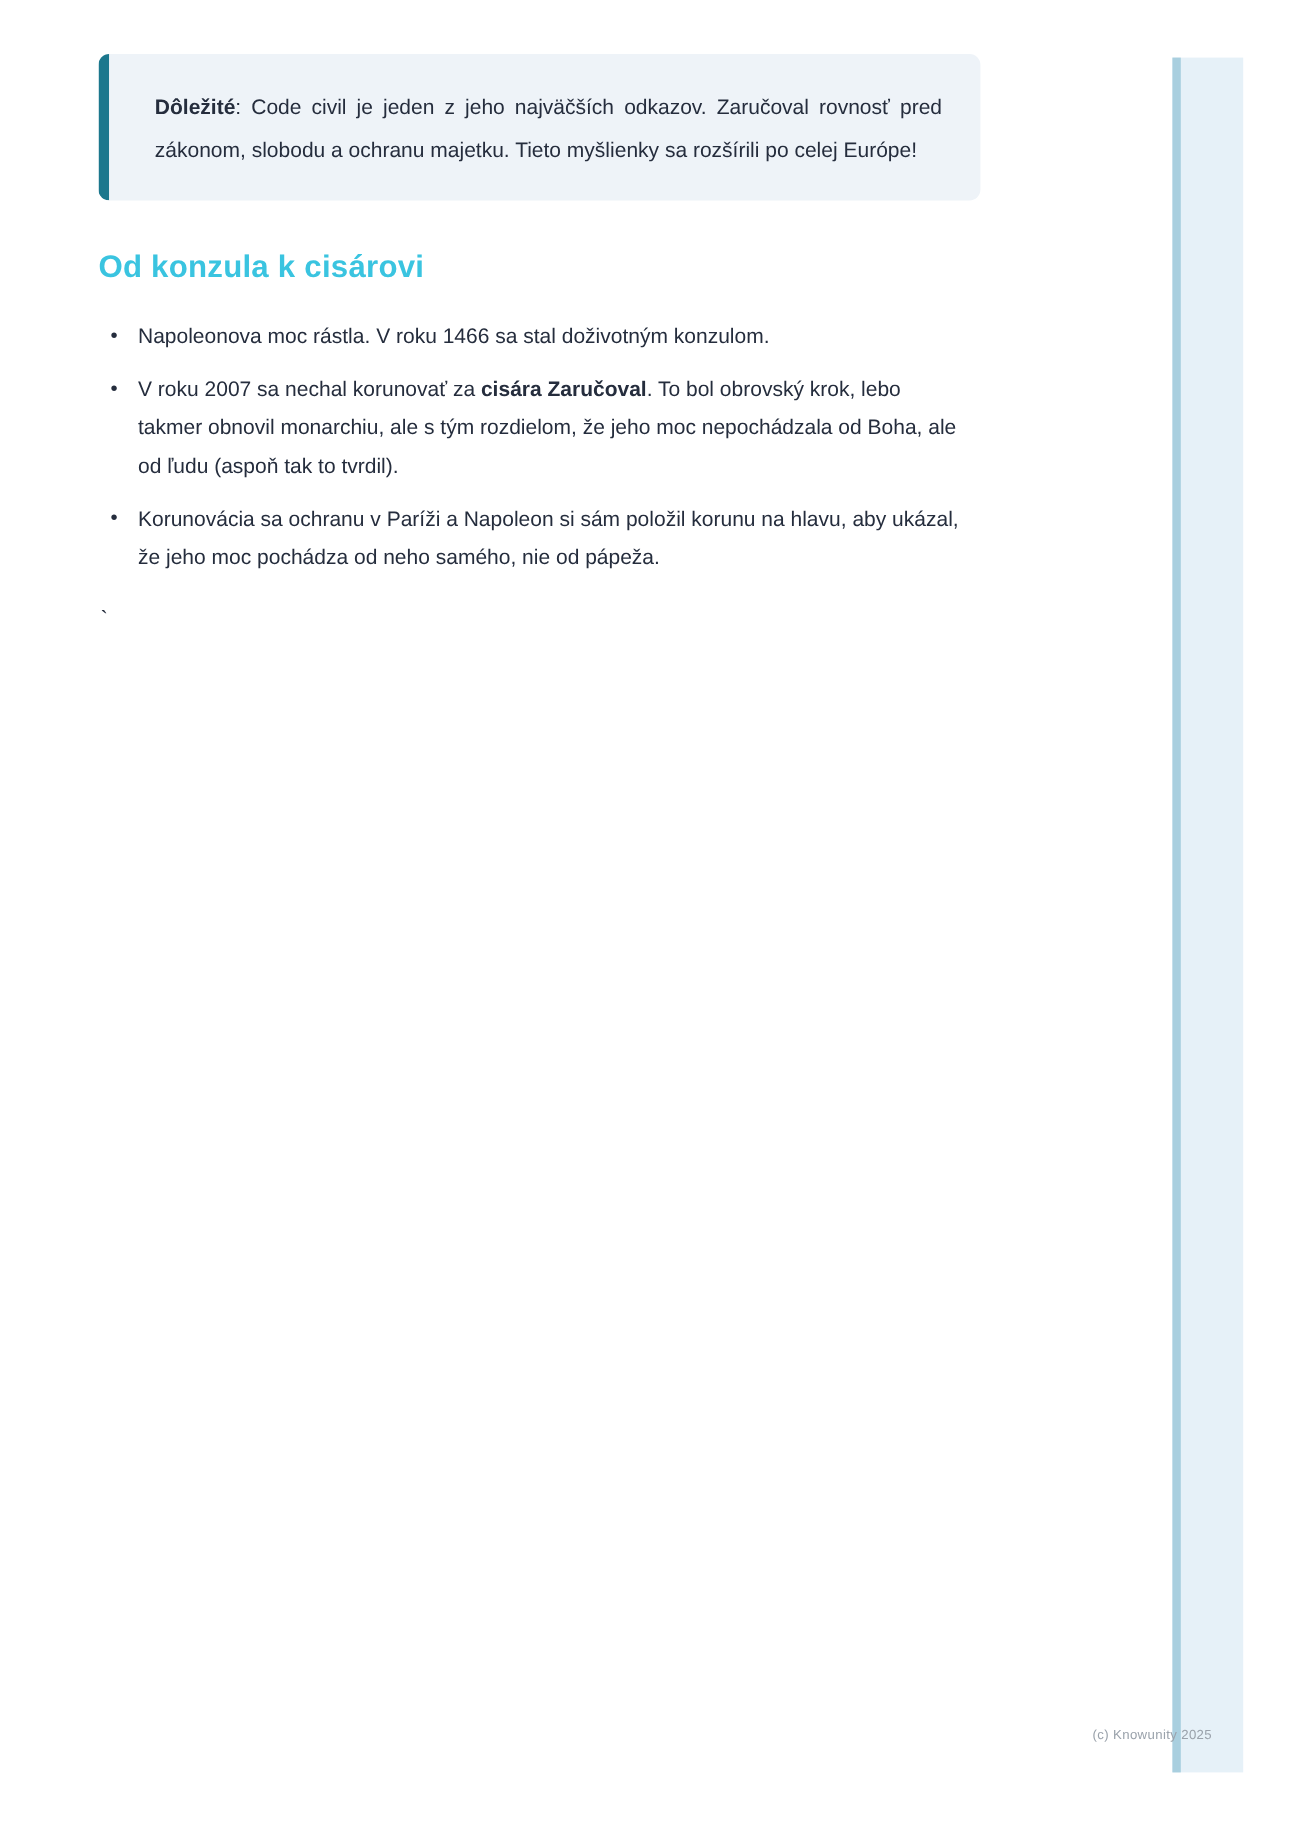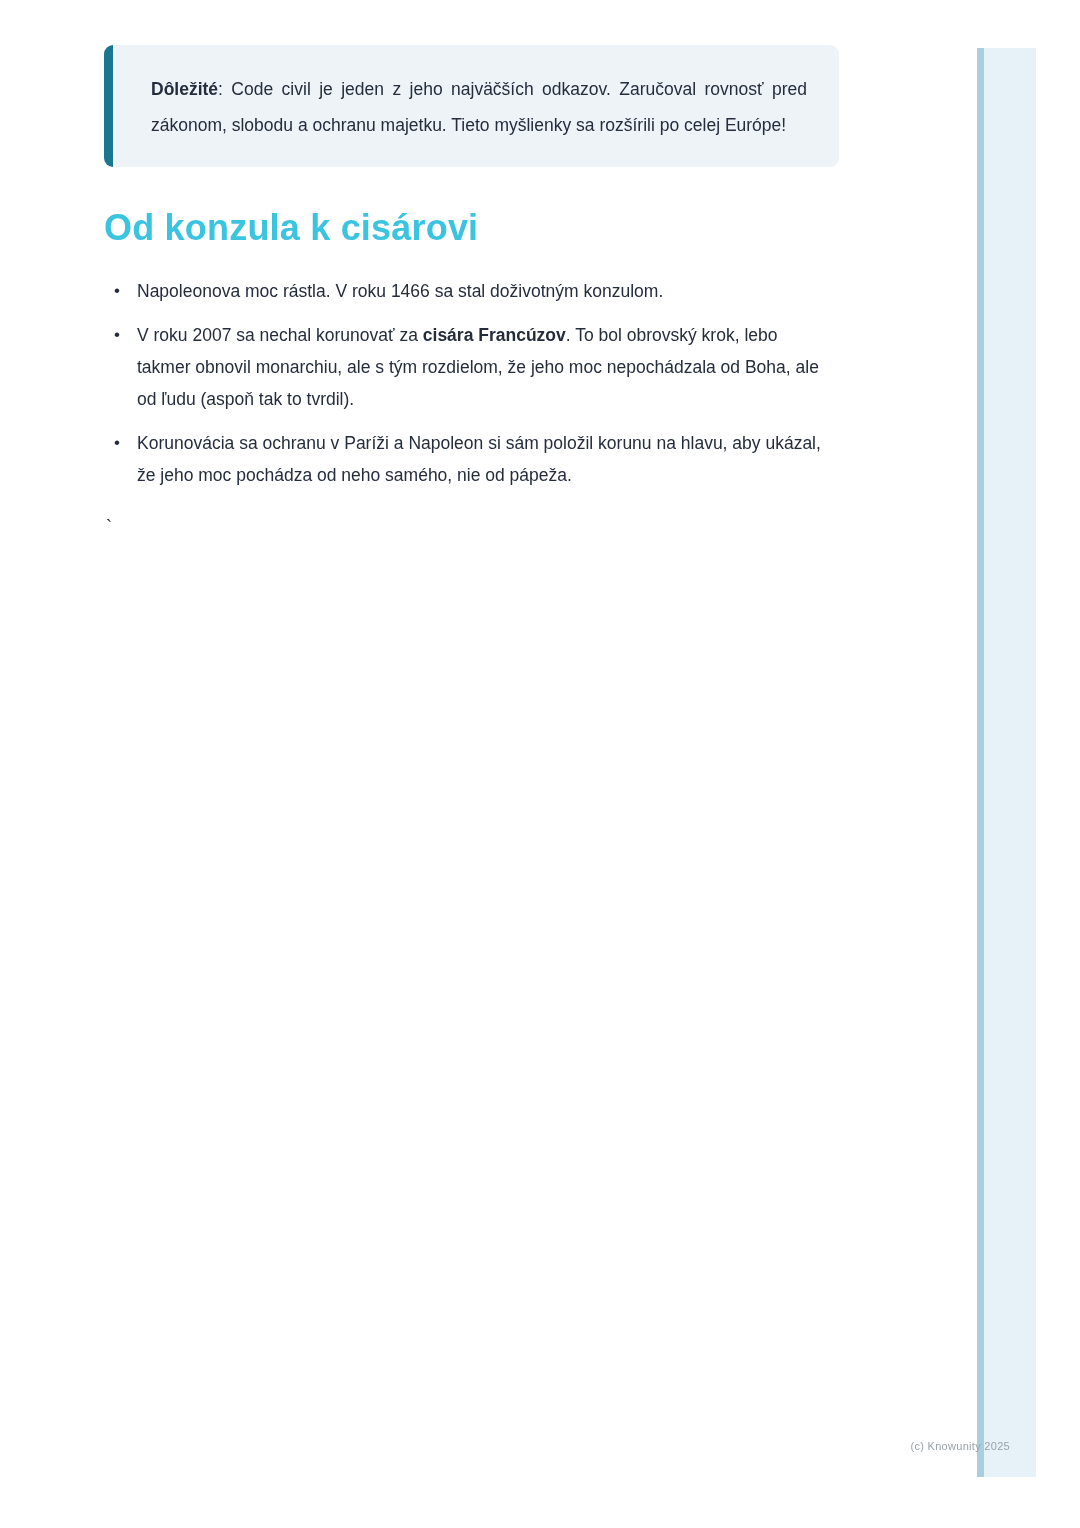--- a/index.html
+++ b/index.html
@@ -30,39 +30,39 @@
     left: 977px;
     top: 48px;
     width: 59px;
     height: 1429px;
     background: var(--stripe-fill);
     border-left: 7px solid var(--stripe-edge);
     z-index: 1;
   }
   .content {
     position: absolute;
-    left: 104px;
+    left: 82px;
     top: 45px;
     width: 735px;
     z-index: 2;
   }
   .callout {
     background: var(--callout-bg);
     border-left: 9px solid var(--accent-teal);
     border-radius: 9px;
     padding: 26px 32px 24px 38px;
     font-size: 17.5px;
     line-height: 36px;
     text-align: justify;
     color: var(--body-text);
   }
   .callout b { font-weight: bold; }
   .section-title {
     margin-top: 40px;
-    font-size: 36px;
+    font-size: 26px;
     font-weight: bold;
     color: var(--heading-cyan);
     letter-spacing: 0.2px;
   }
   .bullet-list {
     margin-top: 26px;
     list-style: none;
     width: 718px;
   }
   .bullet-list li {
@@ -113,21 +113,21 @@
 
     <h2 class="section-title">Od konzula k cisárovi</h2>
 
     <ul class="bullet-list">
       <li>
         <span class="bullet-dot">•</span>
         <span>Napoleonova moc rástla. V roku 1466 sa stal doživotným konzulom.</span><strong></strong><span></span>
       </li>
       <li>
         <span class="bullet-dot">•</span>
-        <span>V roku 2007 sa nechal korunovať za </span><strong>cisára Francúzov</strong><span>. To bol obrovský krok, lebo takmer obnovil monarchiu, ale s tým rozdielom, že jeho moc nepochádzala od Boha, ale od ľudu (aspoň tak to tvrdil).</span>
+        <span>V roku 2007 sa nechal korunovať za </span><strong>cisára Zaručoval</strong><span>. To bol obrovský krok, lebo takmer obnovil monarchiu, ale s tým rozdielom, že jeho moc nepochádzala od Boha, ale od ľudu (aspoň tak to tvrdil).</span>
       </li>
       <li>
         <span class="bullet-dot">•</span>
         <span>Korunovácia sa ochranu v Paríži a Napoleon si sám položil korunu na hlavu, aby ukázal, že jeho moc pochádza od neho samého, nie od pápeža.</span><strong></strong><span></span>
       </li>
     </ul>
 
     <div class="stray-char">`</div>
 
   </div>

